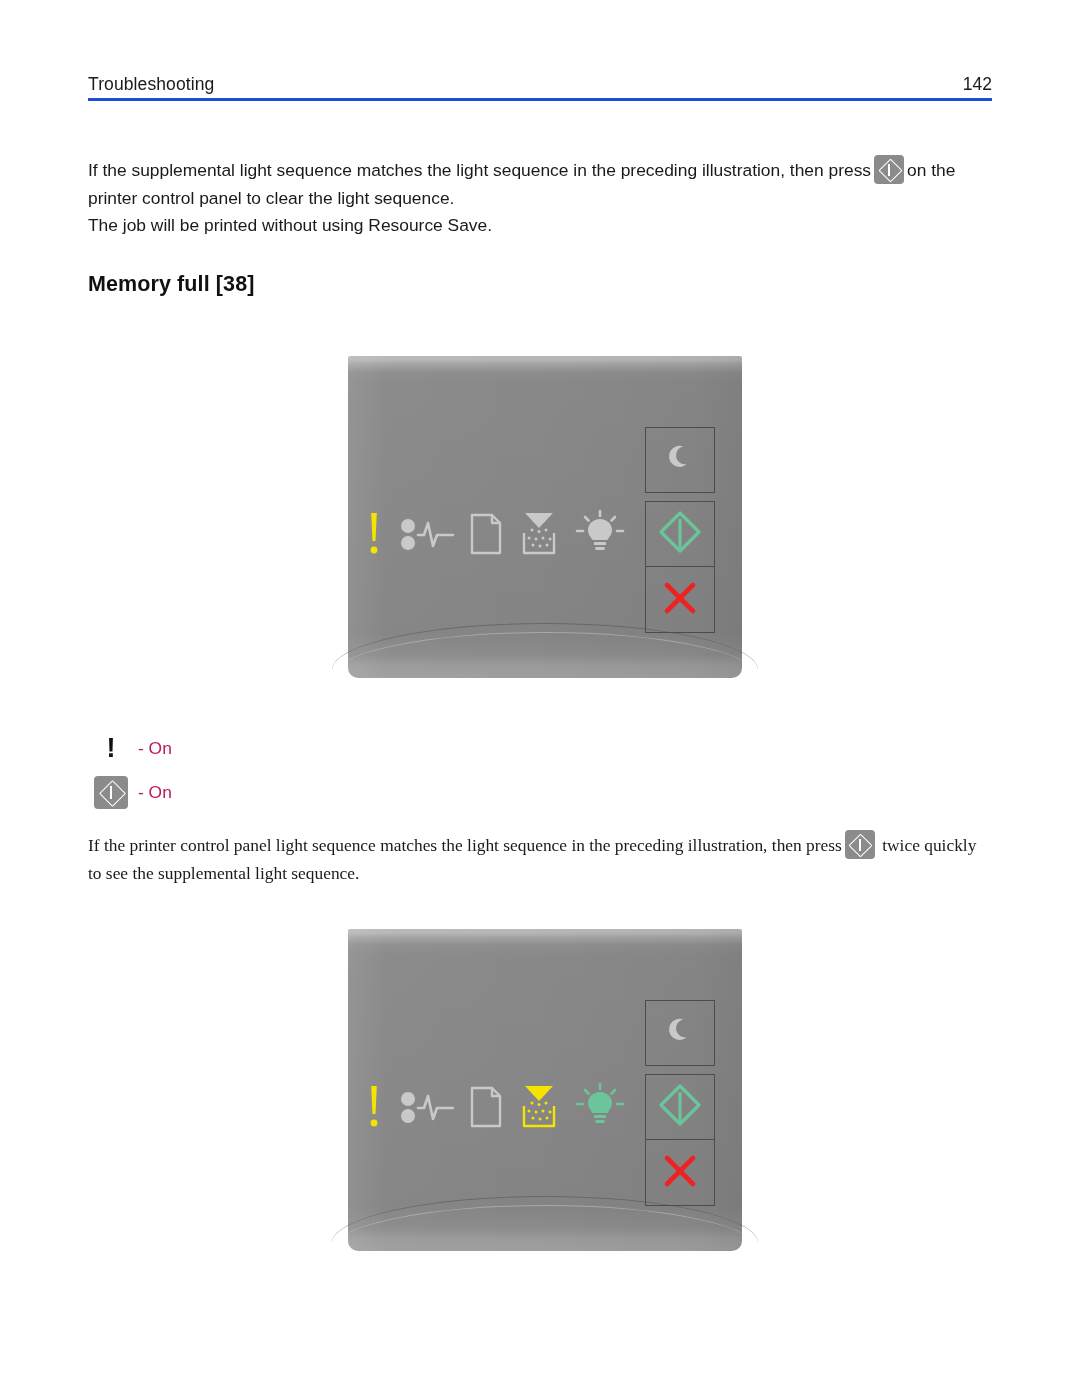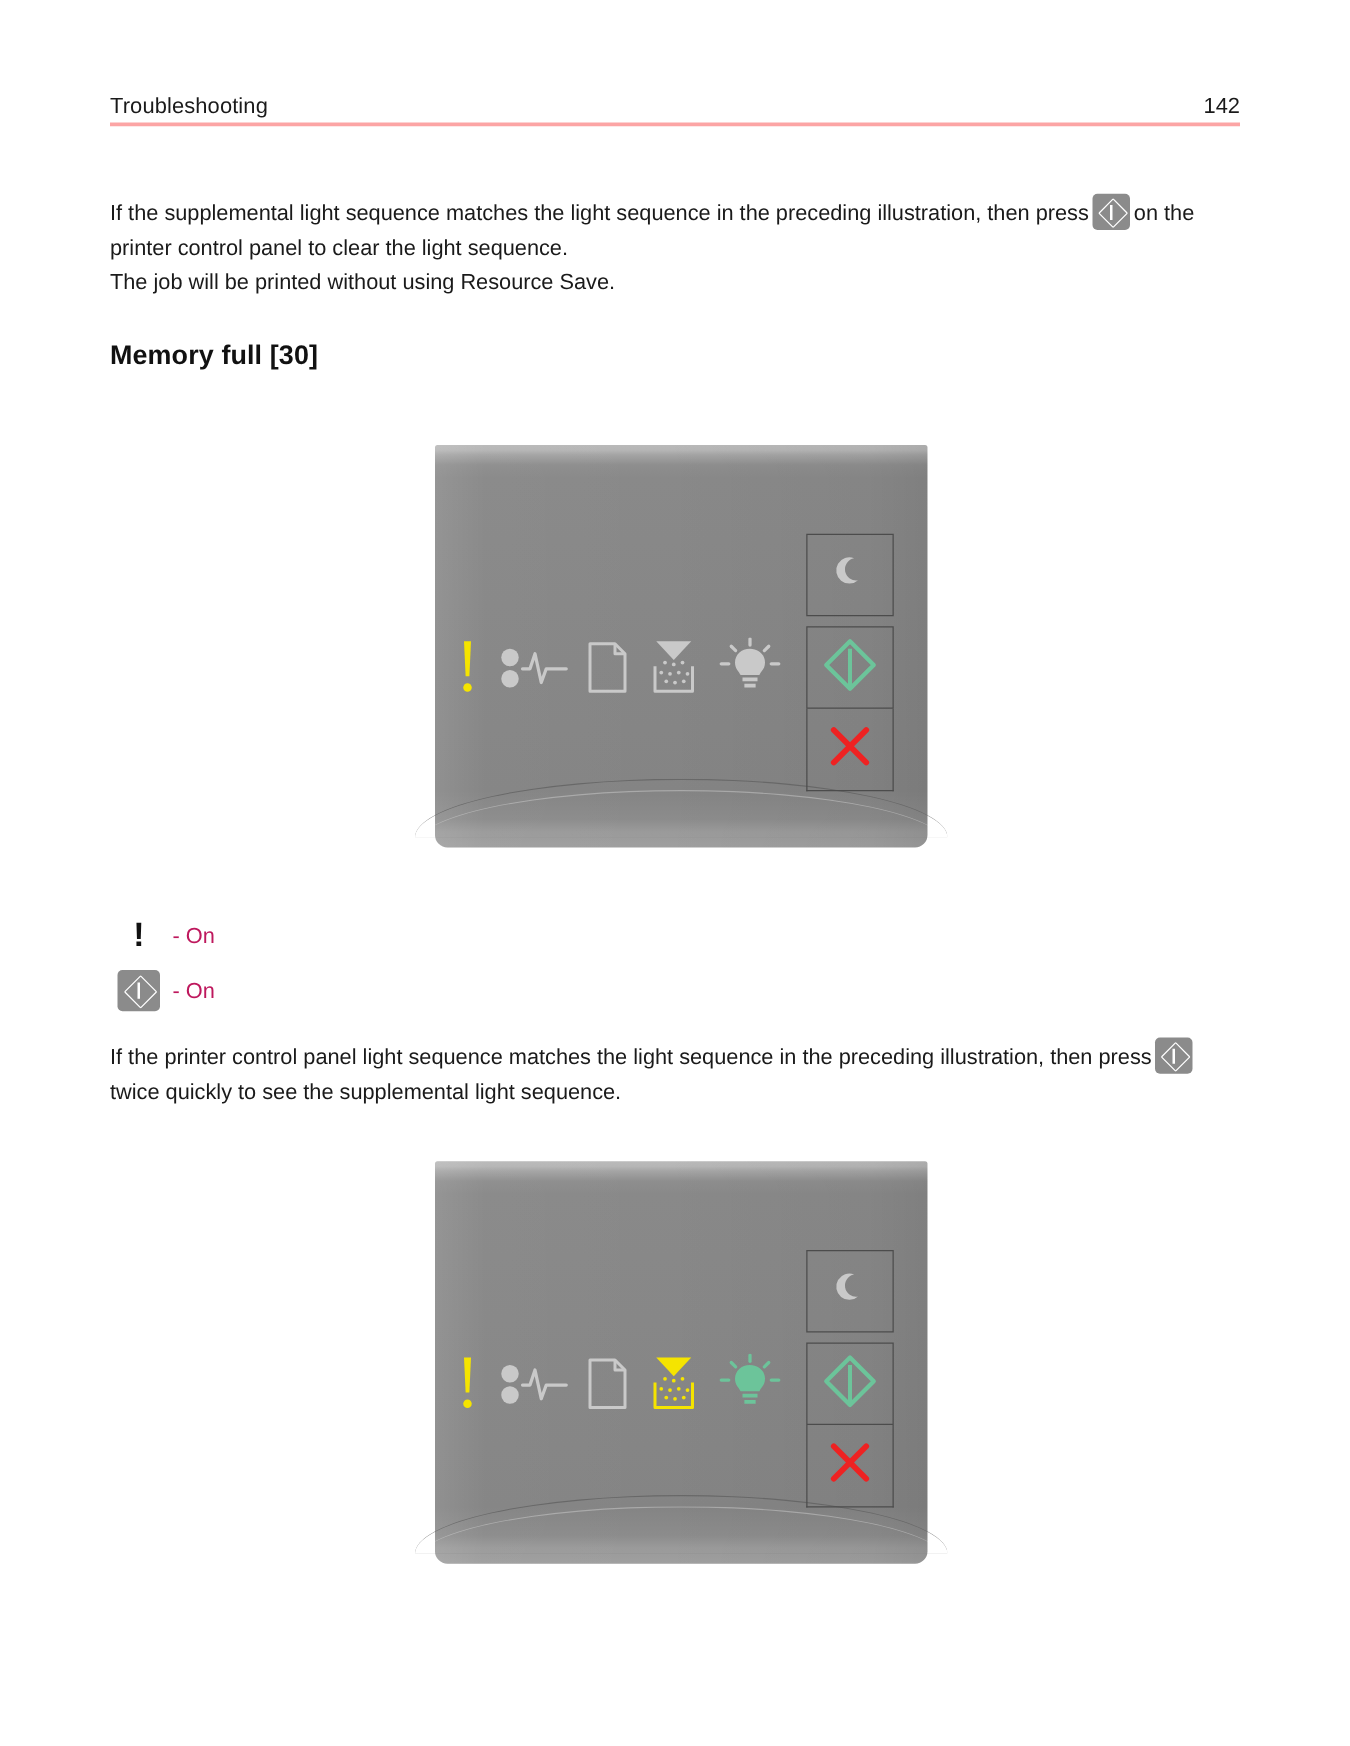--- a/index.html
+++ b/index.html
@@ -21,21 +21,21 @@
     inset: 0;
   }
 
   
   .page-header {
     position: absolute;
     left: 88px;
     top: 62px;
     width: 904px;
     height: 36px;
-    border-bottom: 3px solid #fca5a5;
+    border-bottom: 3px solid #1d4ed8;
     display: flex;
     align-items: flex-end;
     justify-content: space-between;
   }
   .page-header .hdr-title {
     font-size: 17.5px;
     letter-spacing: 0.1px;
     line-height: 1;
     padding-bottom: 5px;
   }
@@ -50,21 +50,21 @@
   .para {
     position: absolute;
     left: 88px;
     width: 904px;
     font-size: 17.4px;
     line-height: 28px;
     text-align: left;
   }
   .para.p1 { top: 155px; }
   .para.p2 { top: 211px; }
-  .para.p3 { top: 830px; }
+  .para.p3 { top: 830px; font-family: Liberation Serif, serif; }
 
   .para .txt { white-space: normal; }
 
   
   .chip {
     display: inline-block;
     width: 30px;
     height: 29px;
     border-radius: 4px;
     background: #8b8b8b;
@@ -274,21 +274,21 @@
   </div>
 
   <div class="para p2">
     <span class="txt">The job will be printed without using Resource Save.</span>
   </div>
 
   <div class="para p1">
     <span class="txt">If the supplemental light sequence matches the light sequence in the preceding illustration, then press</span><span class="chip"><span class="dia"></span><span class="bar"></span></span><span class="txt">on the printer control panel to clear the light sequence.</span>
   </div>
 
-  <div class="heading">Memory full [30]</div>
+  <div class="heading">Memory full [38]</div>
 
   <div class="panel panel-1">
     <div class="panel-body"></div>
     <div class="panel-lip"></div>
     <div class="panel-lip2"></div>
 
     <div class="light-row">
 
       <span class="light">
         <svg width="20" height="46" viewBox="0 0 20 46">

